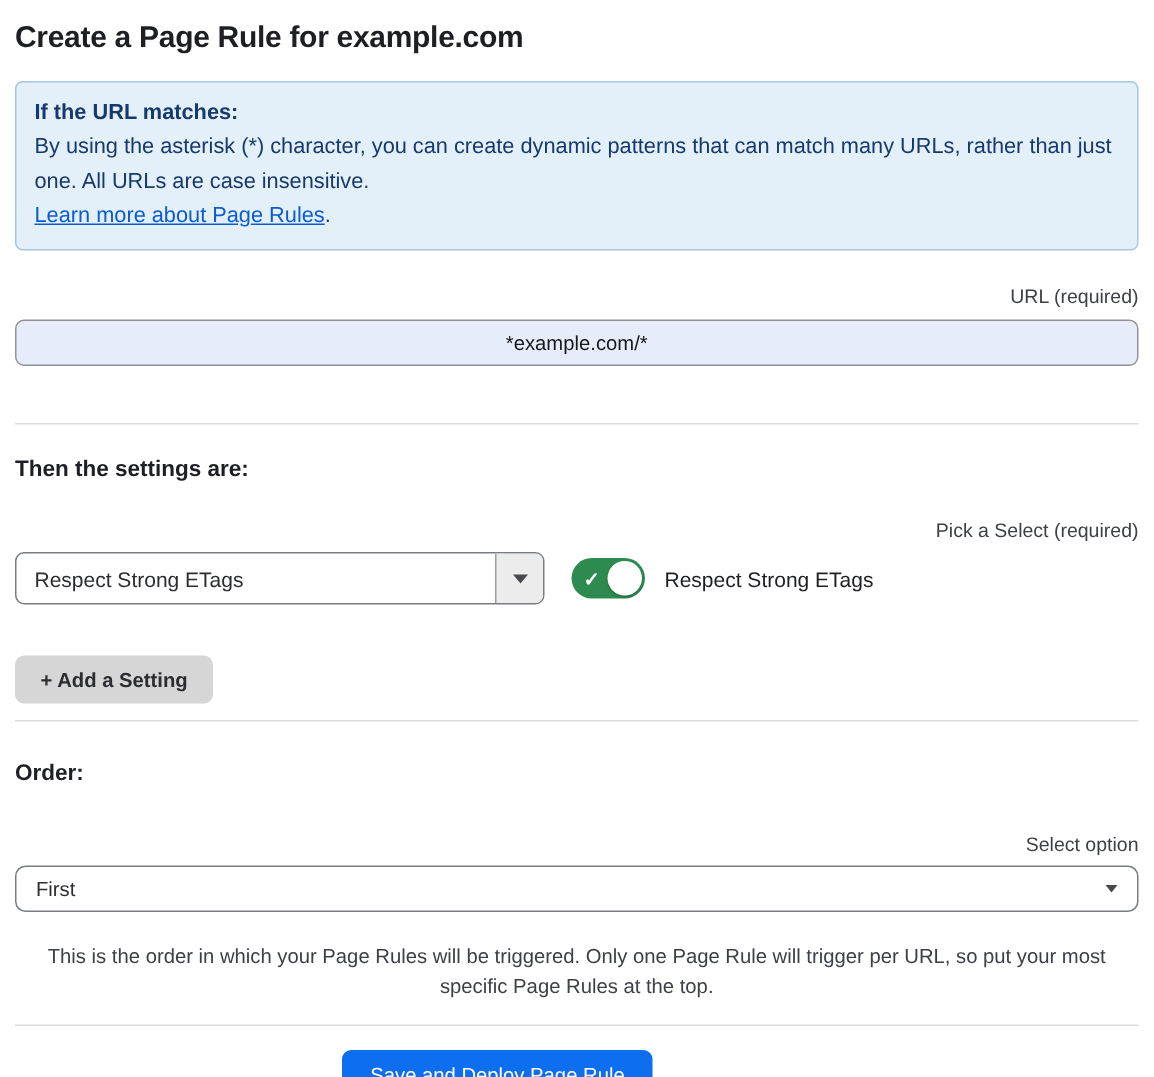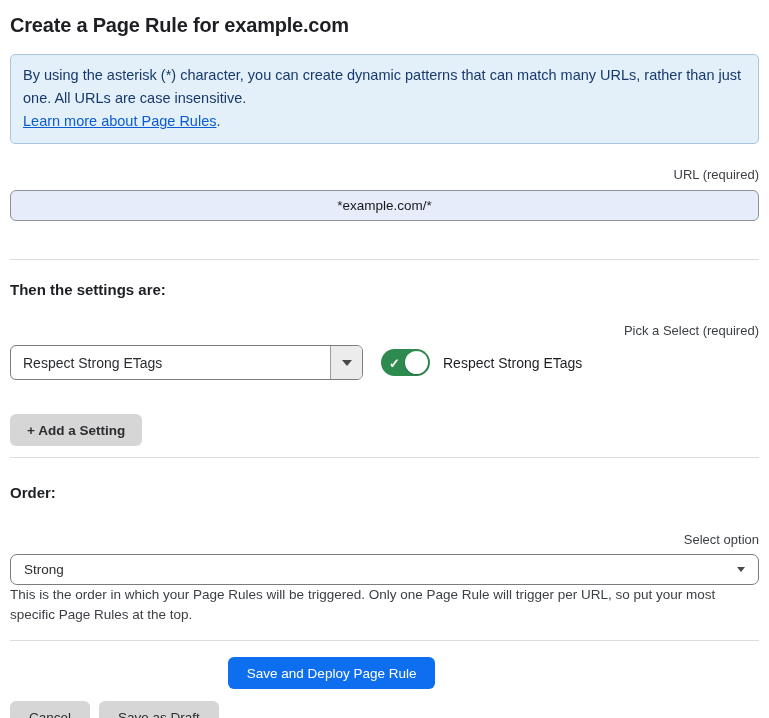--- a/index.html
+++ b/index.html
@@ -118,34 +118,35 @@
     border:1px solid var(--border-dark);border-radius:7px;
     display:flex;align-items:center;justify-content:space-between;
     padding:0 13px;font-size:13.5px;color:#2b2d30;cursor:pointer;
   }
   .order-select .tri-down{
     border-left-width:4.5px;border-right-width:4.5px;border-top-width:5.5px;
   }
 
   .order-description{
     font-size:13.5px;line-height:20px;color:var(--text-mid);
-    margin-top:0;max-width:749px;
+    margin-top:20px;max-width:749px;text-align:center;
   }
 
   .footer-actions{display:flex;gap:9px;margin-top:16px;}
   .footer-actions .btn{height:32px;padding:0 19px;}
 </style>
 </head>
 <body>
 
 <div class="page">
 
   <h1 class="page-title">Create a Page Rule for example.com</h1>
 
   <div class="info-box">
+    <div class="info-heading">If the URL matches:</div>
     <div class="info-body">By using the asterisk (*) character, you can create dynamic patterns that can match many URLs, rather than just one. All URLs are case insensitive.</div>
     <div><a class="info-link">Learn more about Page Rules</a><span>.</span></div>
   </div>
 
   <div class="field-label">URL (required)</div>
   <input class="url-input" type="text" value="*example.com/*" style="">
 
   <hr class="divider divider-1">
 
   <h2 class="section-heading settings-heading">Then the settings are:</h2>
@@ -168,21 +169,21 @@
 
   <button class="btn btn-gray add-setting-btn">+ Add a Setting</button>
 
   <hr class="divider divider-2">
 
   <h2 class="section-heading order-heading">Order:</h2>
 
   <div class="field-label order-label">Select option</div>
 
   <div class="order-select">
-    <span>Strong</span>
+    <span>First</span>
     <span class="tri-down"></span>
   </div>
 
   <div class="order-description">This is the order in which your Page Rules will be triggered. Only one Page Rule will trigger per URL, so put your most specific Page Rules at the top.</div>
 
   <hr class="divider divider-3">
 
   <div class="footer-actions">
     <button class="btn btn-gray">Cancel</button>
     <button class="btn btn-gray">Save as Draft</button>

